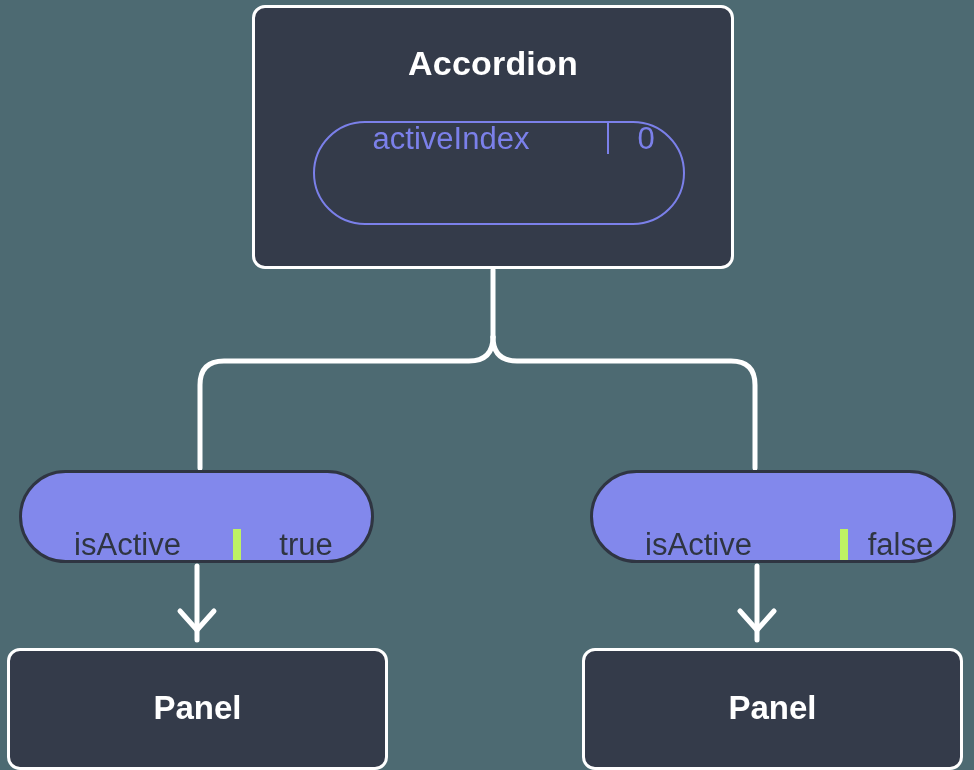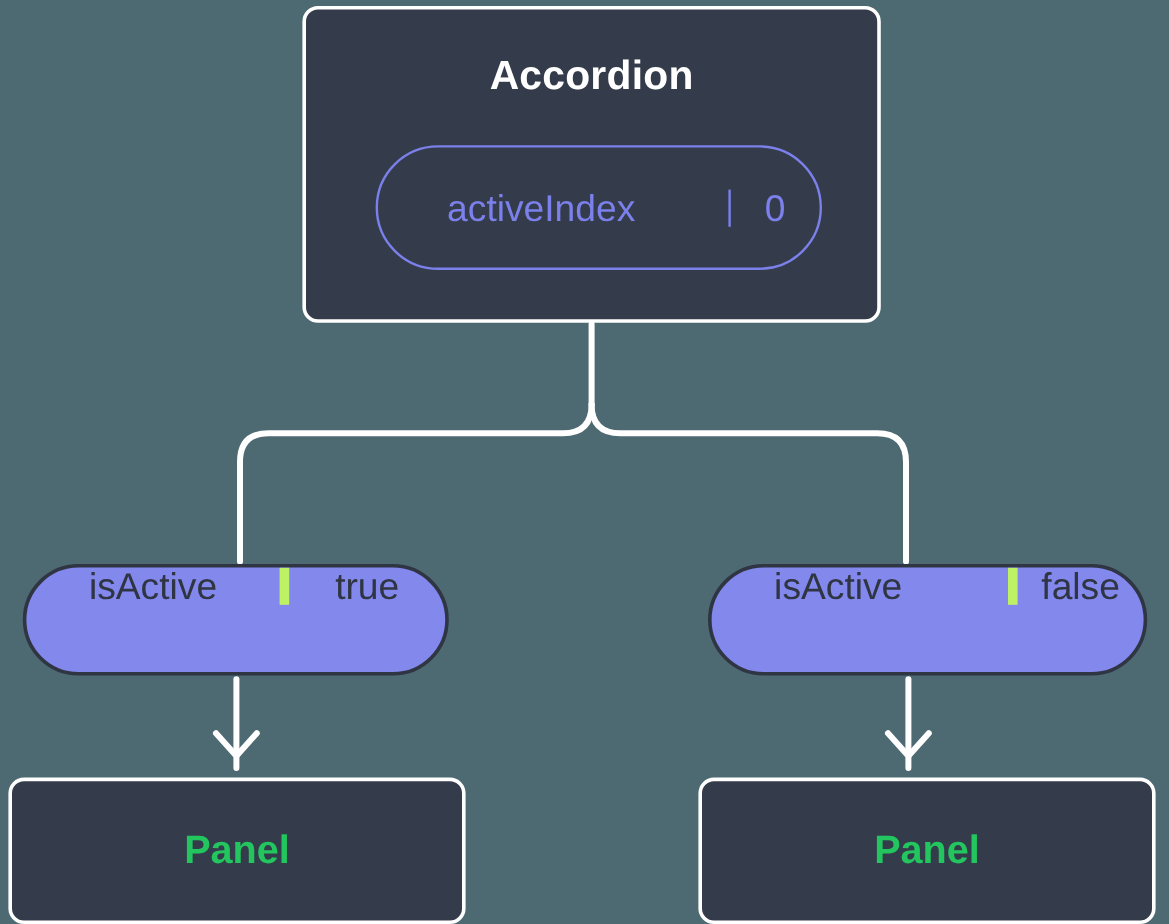--- a/index.html
+++ b/index.html
@@ -57,21 +57,21 @@
     font-weight: 700;
     letter-spacing: .2px;
     line-height: 1;
   }
 
   
   .pill-outline {
     position: absolute;
     box-sizing: border-box;
     display: flex;
-    align-items: center;
+    align-items: flex-start;
     border: 2px solid #7b80ea;
     border-radius: 999px;
     background: transparent;
     overflow: hidden;
     gap: 16px;
   }
   #root-prop-pill {
     left: 58px;
     top: 113px;
     width: 372px;
@@ -94,21 +94,21 @@
   .pill-outline .pill-val {
     flex: 1 1 auto;
     border-left: 2px solid #7b80ea;
   }
 
   
   .pill-filled {
     position: absolute;
     box-sizing: border-box;
     display: flex;
-    align-items: flex-start;
+    align-items: flex-end;
     background: #8288ec;
     border: 3px solid #2f3542;
     border-radius: 999px;
     overflow: hidden;
   }
   .pill-filled .pill-key,
   .pill-filled .pill-val {
     display: flex;
     align-items: center;
     justify-content: center;
@@ -148,21 +148,21 @@
     justify-content: center;
   }
   #panel-right {
     left: 582px;
     top: 648px;
     width: 381px;
     height: 122px;
     justify-content: center;
   }
   .panel-title {
-    color: #22c55e;
+    color: #ffffff;
     font-size: 33px;
     font-weight: 700;
     line-height: 1;
     margin-bottom: 4px;
   }
 </style>
 </head>
 <body>
 
 <div id="stage">

